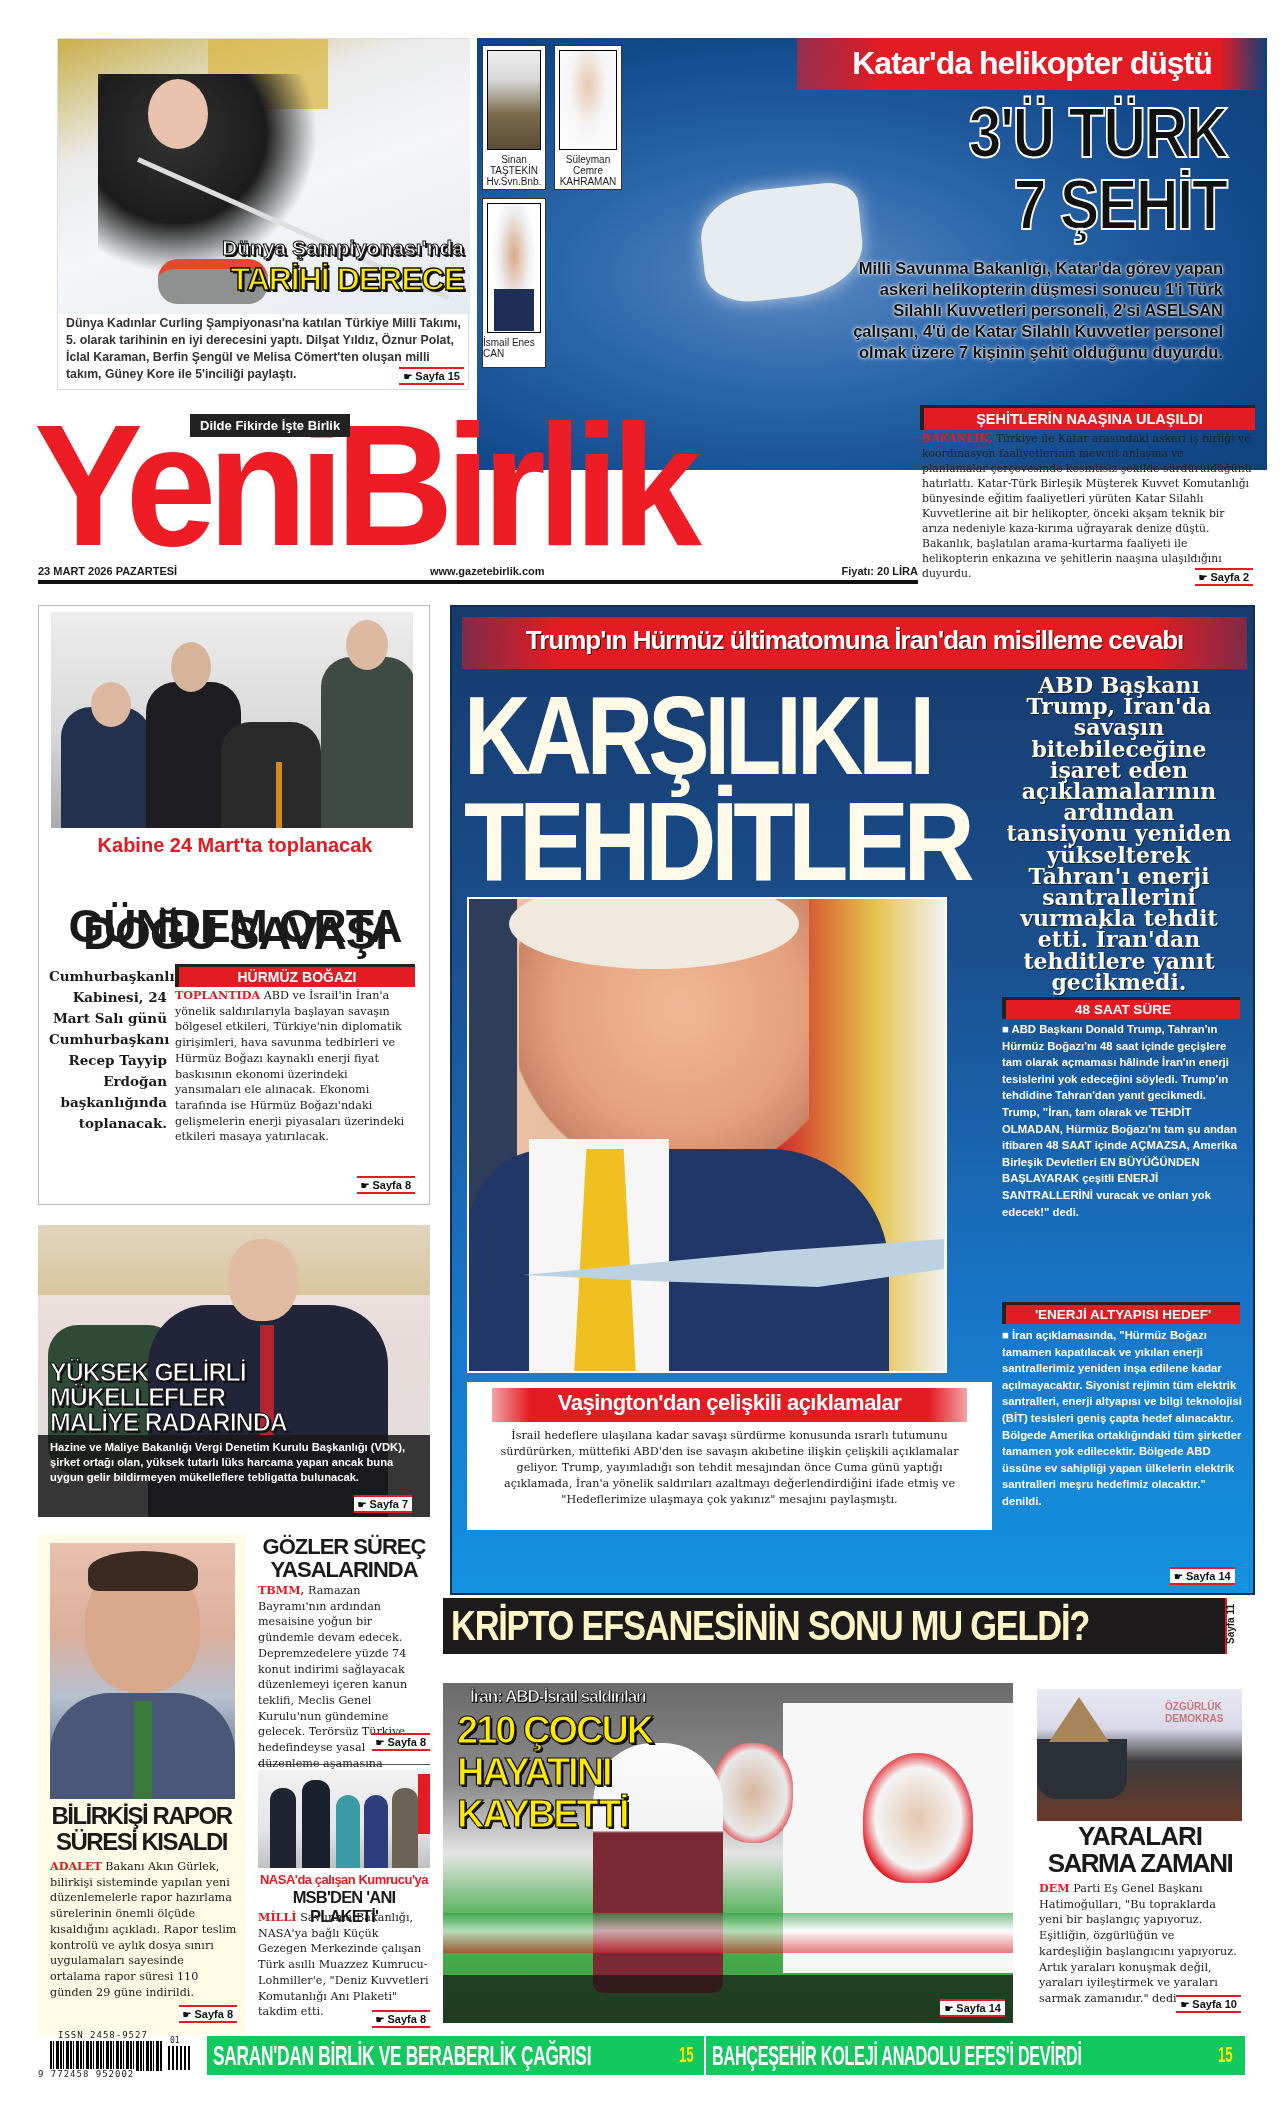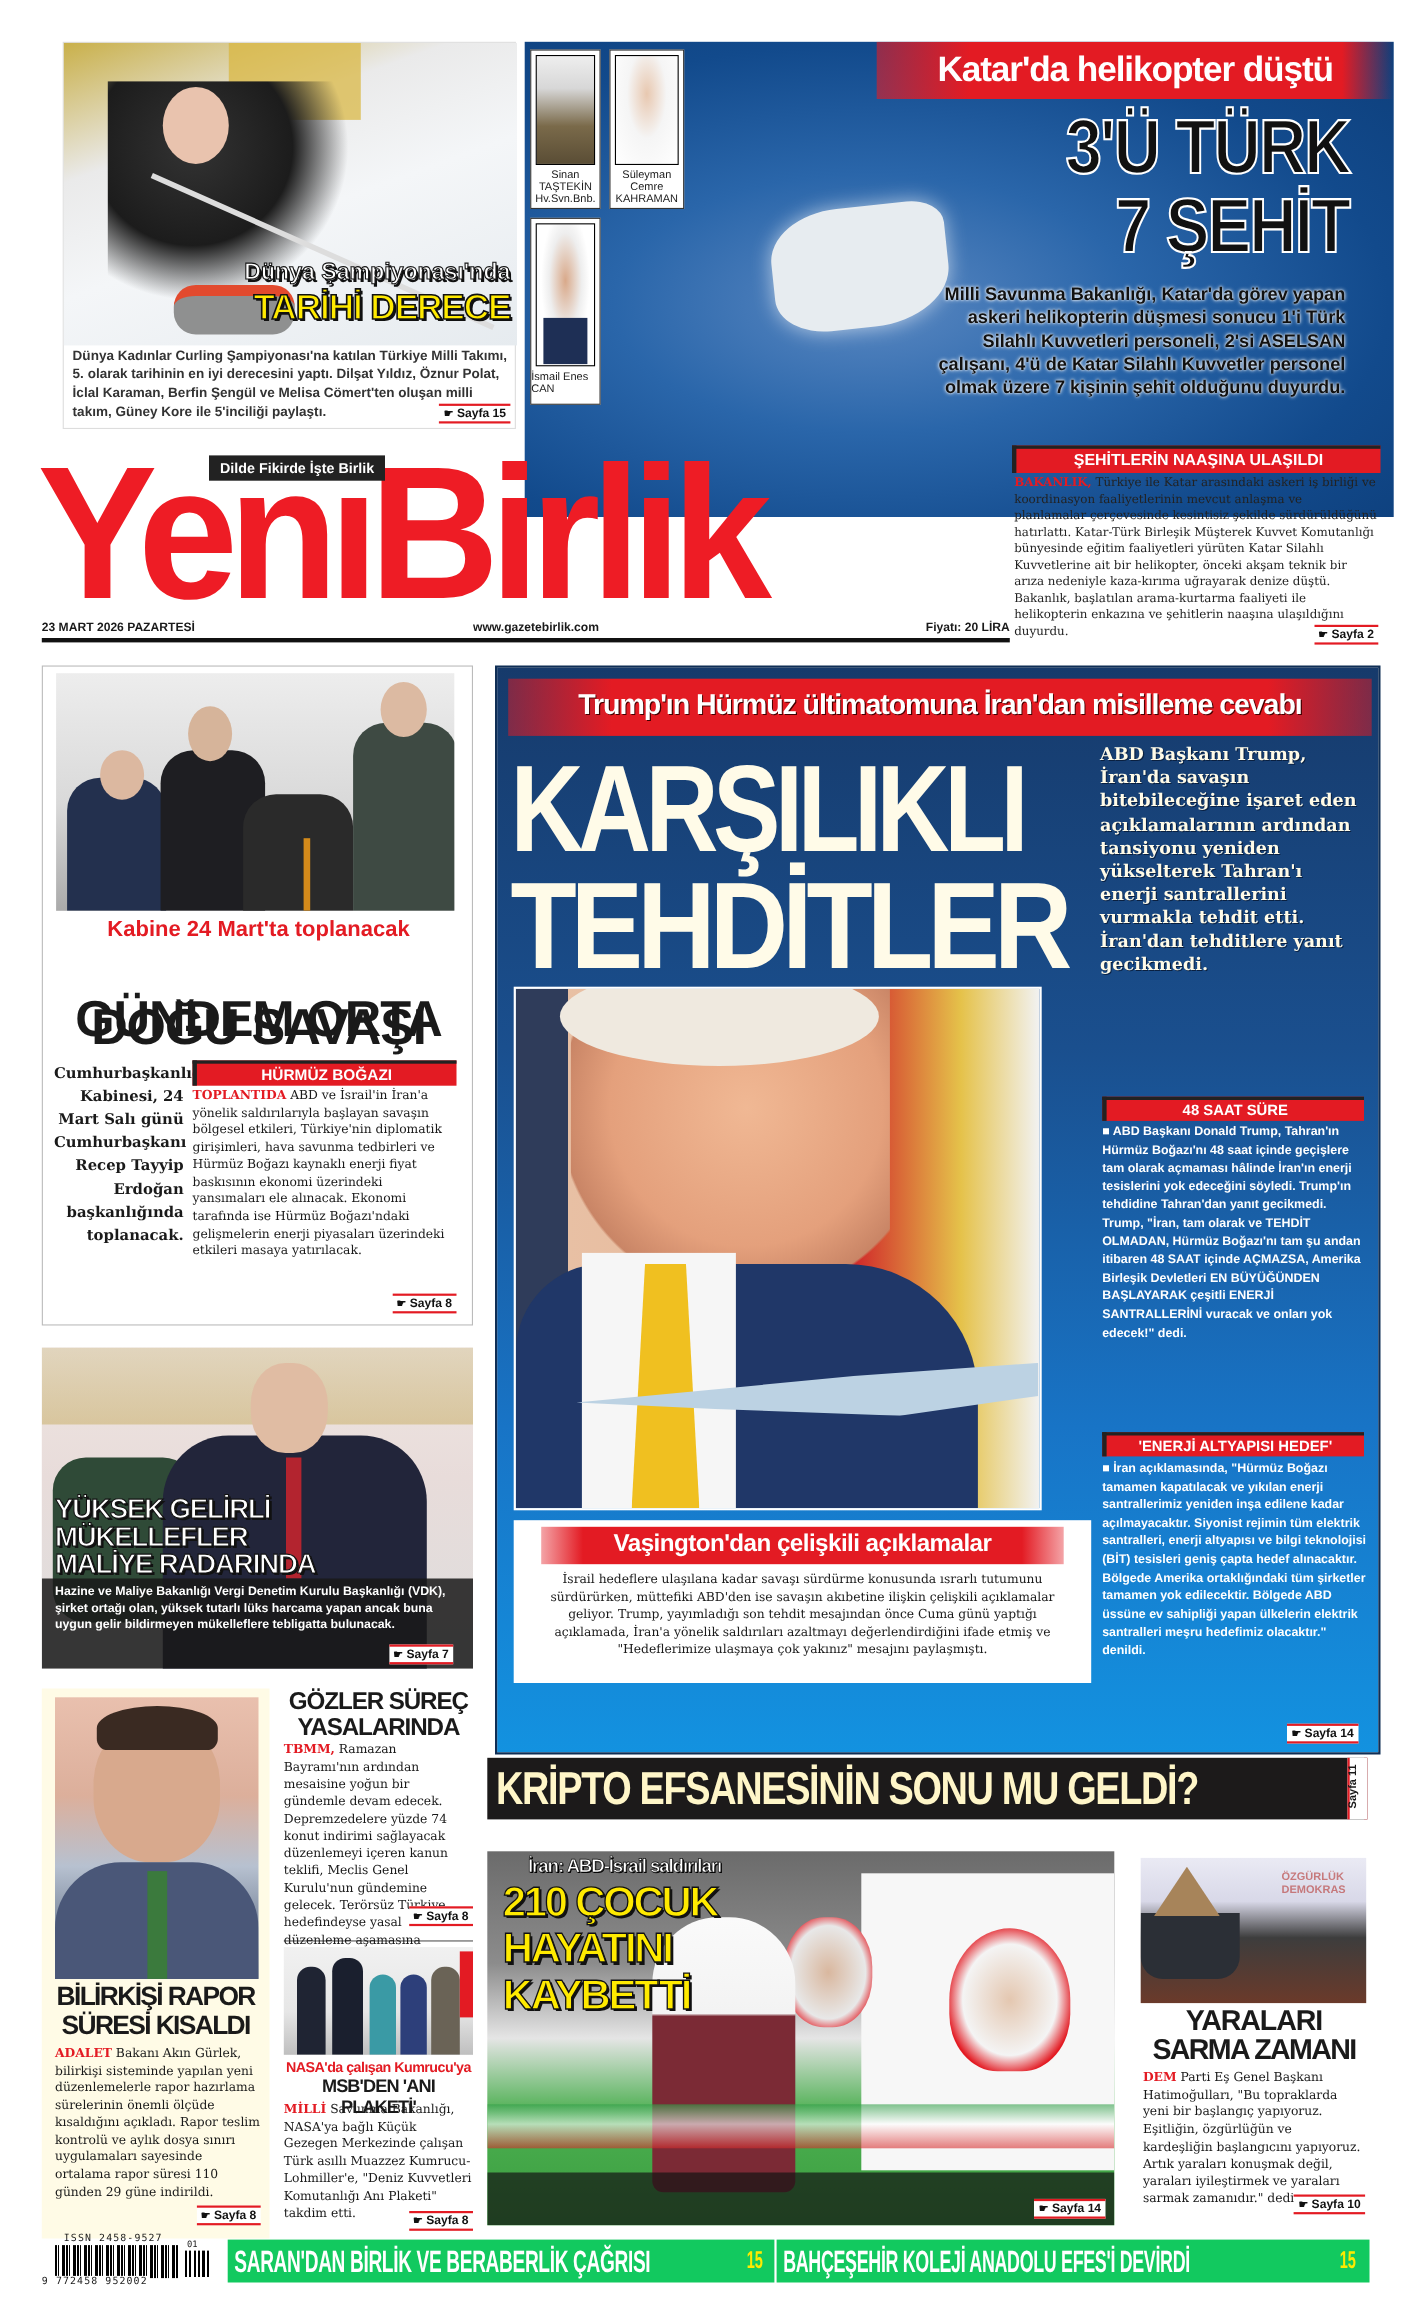--- a/index.html
+++ b/index.html
@@ -148,21 +148,21 @@
 
   <div class="abs photo" style="left:15px; top:290px; width:480px; height:476px; background:linear-gradient(90deg,#2f3c5a 0%,#2f3c5a 10%,#e8c0a4 10%,#e8b89a 55%,#d12a2a 65%,#e5c24a 85%,#f2f2f2 100%); border:2px solid #fff;">
     <div class="abs" style="left:50px; top:0; width:290px; height:270px; background:radial-gradient(ellipse at 55% 40%,#f0b894 0%,#e4a07c 55%,#c98566 75%,transparent 76%);"></div>
     <div class="abs" style="left:40px; top:-20px; width:290px; height:90px; background:#efe9df; border-radius:50%;"></div>
     <div class="abs" style="left:0; top:250px; width:420px; height:226px; background:#203768; border-radius:80px 120px 0 0;"></div>
     <div class="abs" style="left:60px; top:240px; width:140px; height:236px; background:#f6f6f6;"></div>
     <div class="abs" style="left:105px; top:250px; width:62px; height:226px; background:#f0c020; clip-path:polygon(20% 0,80% 0,100% 100%,0 100%);"></div>
     <div class="abs" style="left:55px; top:340px; width:420px; height:60px; background:#bcd2e3; clip-path:polygon(0 60%,60% 20%,100% 0,100% 50%,70% 80%,30% 70%);"></div>
   </div>
 
-  <p class="serif abs" style="left:548px; top:68px; width:238px; text-align:left; font-weight:700; font-size:16px; line-height:21.2px; color:#fffbe8; text-shadow:1px 1px 0 #0a2040;">ABD Başkanı Trump, İran'da savaşın bitebileceğine işaret eden açıklamalarının ardından tansiyonu yeniden yükselterek Tahran'ı enerji santrallerini vurmakla tehdit etti. İran'dan tehditlere yanıt gecikmedi.</p>
+  <p class="serif abs" style="left:548px; top:68px; width:238px; text-align:center; font-weight:700; font-size:22px; line-height:21.2px; color:#fffbe8; text-shadow:1px 1px 0 #0a2040;">ABD Başkanı Trump, İran'da savaşın bitebileceğine işaret eden açıklamalarının ardından tansiyonu yeniden yükselterek Tahran'ı enerji santrallerini vurmakla tehdit etti. İran'dan tehditlere yanıt gecikmedi.</p>
 
   <div class="abs bar-title" style="left:550px; top:390px; width:238px; font-size:13.5px; padding:2px 0;">48 SAAT SÜRE</div>
   <p class="abs" style="left:550px; top:414px; width:240px; font:700 11.3px/16.6px 'Liberation Sans',sans-serif; color:#fff;"><span>■ </span><span>ABD Başkanı Donald Trump, Tahran'ın Hürmüz Boğazı'nı 48 saat içinde geçişlere tam olarak açmaması hâlinde İran'ın enerji tesislerini yok edeceğini söyledi. Trump'ın tehdidine Tahran'dan yanıt gecikmedi. Trump, "İran, tam olarak ve TEHDİT OLMADAN, Hürmüz Boğazı'nı tam şu andan itibaren 48 SAAT içinde AÇMAZSA, Amerika Birleşik Devletleri EN BÜYÜĞÜNDEN BAŞLAYARAK çeşitli ENERJİ SANTRALLERİNİ vuracak ve onları yok edecek!" dedi.</span></p>
 
   <div class="abs bar-title" style="left:550px; top:695px; width:238px; font-size:13.5px; padding:2px 0;">'ENERJİ ALTYAPISI HEDEF'</div>
   <p class="abs" style="left:550px; top:720px; width:240px; font:700 11.3px/16.6px 'Liberation Sans',sans-serif; color:#fff;"><span>■ </span><span>İran açıklamasında, "Hürmüz Boğazı tamamen kapatılacak ve yıkılan enerji santrallerimiz yeniden inşa edilene kadar açılmayacaktır. Siyonist rejimin tüm elektrik santralleri, enerji altyapısı ve bilgi teknolojisi (BİT) tesisleri geniş çapta hedef alınacaktır. Bölgede Amerika ortaklığındaki tüm şirketler tamamen yok edilecektir. Bölgede ABD üssüne ev sahipliği yapan ülkelerin elektrik santralleri meşru hedefimiz olacaktır." denildi.</span></p>
   <span class="sayfa abs" style="left:718px; top:960px;"><span class="hand">☛</span><span>Sayfa 14</span></span>
 
   <div class="abs" style="left:15px; top:775px; width:525px; height:148px; background:#fff;">
     <div class="abs" style="left:25px; top:6px; width:475px; height:34px; background:linear-gradient(90deg,rgba(227,27,35,.4) 0%,#e31b23 8%,#e31b23 92%,rgba(227,27,35,.4) 100%);"></div>
@@ -177,21 +177,21 @@
     <div style="transform:rotate(-90deg) translate(-46px,-2px); transform-origin:left top; font:700 10px 'Liberation Sans',sans-serif; white-space:nowrap;">Sayfa 11</div>
   </div>
 </div>
 
 <div class="abs photo" style="left:443px; top:1683px; width:570px; height:340px; background:linear-gradient(180deg,#6b6b6b 0%,#8c8c8c 30%,#e5e5e5 50%,#4caf50 70%,#3a9d3f 100%);">
   <div class="abs" style="left:340px; top:20px; width:230px; height:270px; background:#f7f7f7;"></div>
   <div class="abs" style="left:420px; top:70px; width:110px; height:130px; background:radial-gradient(ellipse at 50% 50%,#e4c7b0 0%,#f4f4f4 55%,#e31b23 75%); border-radius:50% 50% 40% 40%;"></div>
   <div class="abs" style="left:270px; top:60px; width:80px; height:100px; background:radial-gradient(ellipse,#d9b79e 0%,#e8e8e8 60%,#e31b23 80%); border-radius:45%;"></div>
   <div class="abs" style="left:150px; top:60px; width:130px; height:250px; background:linear-gradient(180deg,#fafafa 0%,#f3f3f3 35%,#7b2a35 36%,#7b2a35 100%); border-radius:60px 60px 10px 10px;"></div>
   <div class="abs" style="left:0; top:230px; width:570px; height:40px; background:linear-gradient(180deg,#2e9e46 0%,#fff 45%,#d62a2a 100%); opacity:.6;"></div>
-  <div class="abs" style="left:24px; top:4px; font:700 17px 'Liberation Sans',sans-serif; color:#fff; -webkit-text-stroke:.6px #111; text-shadow:1px 1px 0 #000; letter-spacing:-1px;padding-left:13px;">İran: ABD-İsrail saldırıları</div>
+  <div class="abs" style="left:14px; top:4px; font:700 17px 'Liberation Sans',sans-serif; color:#fff; -webkit-text-stroke:.6px #111; text-shadow:1px 1px 0 #000; letter-spacing:-1px;padding-left:13px;">İran: ABD-İsrail saldırıları</div>
   <div class="abs" style="left:14px; top:26px; font:900 38px/42px 'Liberation Sans',sans-serif; color:#ffea00; -webkit-text-stroke:1.2px #111; text-shadow:2px 2px 0 #111; letter-spacing:-2px;">210 ÇOCUK</div>
   <div class="abs" style="left:14px; top:68px; font:900 38px/42px 'Liberation Sans',sans-serif; color:#ffea00; -webkit-text-stroke:1.2px #111; text-shadow:2px 2px 0 #111; letter-spacing:-2px;">HAYATINI</div>
   <div class="abs" style="left:14px; top:110px; font:900 38px/42px 'Liberation Sans',sans-serif; color:#ffea00; -webkit-text-stroke:1.2px #111; text-shadow:2px 2px 0 #111; letter-spacing:-2px;">KAYBETTİ</div>
   <div class="abs" style="left:0; top:292px; width:570px; height:48px; background:rgba(20,20,20,.7);"></div>
   <span class="sayfa abs" style="right:8px; bottom:6px;"><span class="hand">☛</span><span>Sayfa 14</span></span>
 </div>
 
 <div class="abs" style="left:1035px; top:1683px; width:210px; height:340px;">
   <div class="photo abs" style="left:2px; top:6px; width:205px; height:132px; background:linear-gradient(180deg,#eaeaf4 0%,#d8d8e8 30%,#3d3d3d 55%,#6b3a2a 100%);">
     <div class="abs" style="left:128px; top:12px; width:80px; font:700 10px/12px 'Liberation Sans',sans-serif; color:#c06060; opacity:.8;">ÖZGÜRLÜK DEMOKRAS</div>

